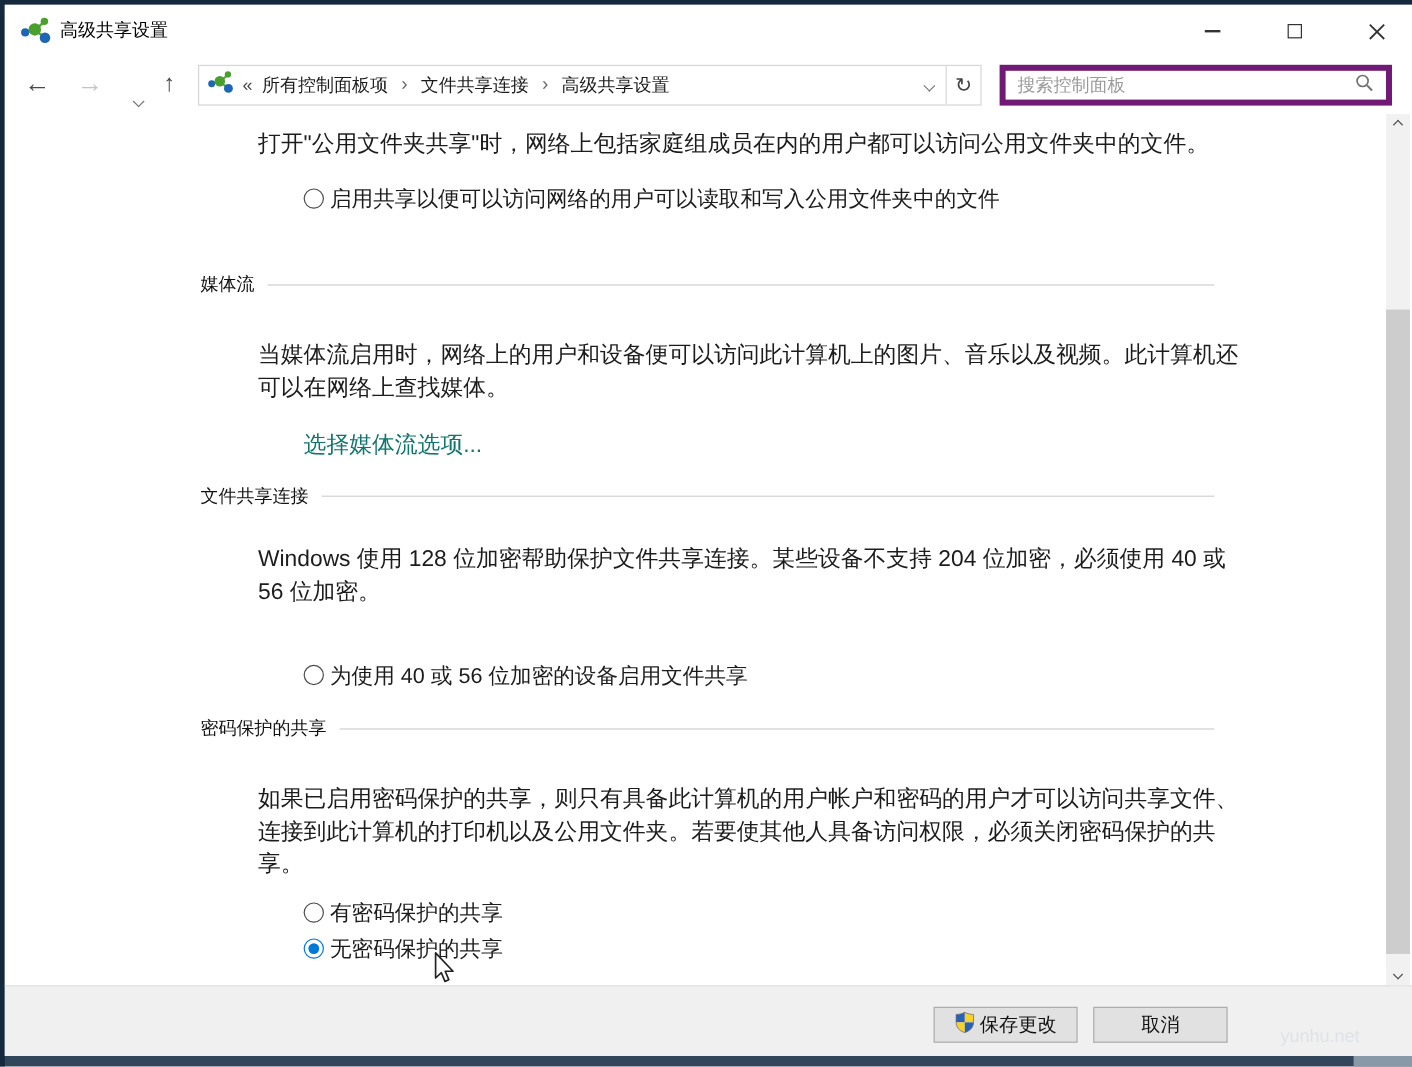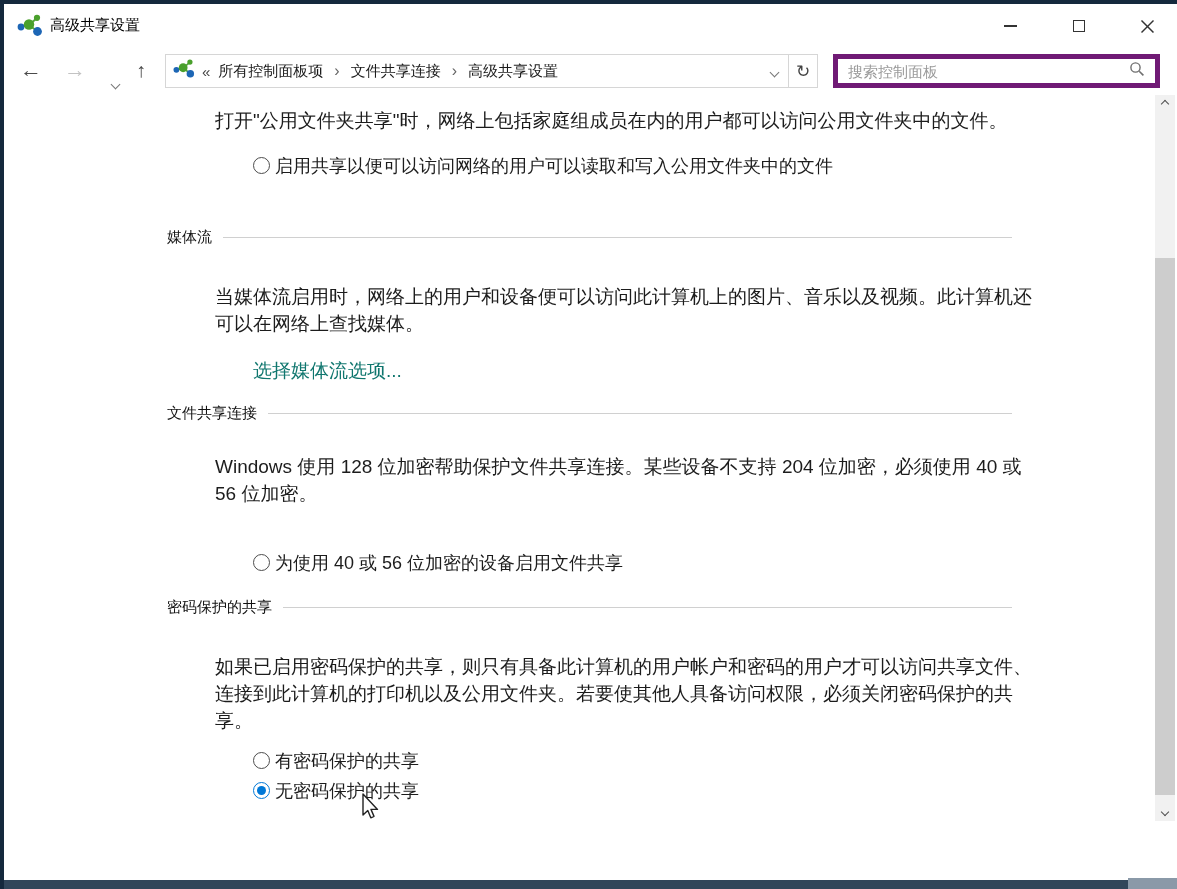--- a/index.html
+++ b/index.html
@@ -215,20 +215,45 @@
   <div class="scrollbar">
     <div class="scroll-arrow scroll-up">
         <span class="chev up"></span>
       </div>
     <div class="scroll-thumb"></div>
     <div class="scroll-arrow scroll-down">
         <span class="chev down"></span>
       </div>
   </div>
 
+  <div class="footer">
+    <div class="btn btn-save">
+      <span class="shield">
+        <svg width="16" height="18" viewBox="0 0 16 18">
+          <defs>
+              <clipPath id="shieldclip">
+                <path d="M8 0.5 C10 1.8 13 2.4 15.3 2.4 L15.3 8.5 C15.3 13.5 12 16.3 8 17.5 C4 16.3 0.7 13.5 0.7 8.5 L0.7 2.4 C3 2.4 6 1.8 8 0.5 Z"></path>
+              </clipPath>
+            </defs>
+          <g clip-path="url(#shieldclip)">
+            <rect x="0" y="0" width="8" height="9" fill="#2862b8"></rect>
+            <rect x="8" y="0" width="8" height="9" fill="#f8d22a"></rect>
+            <rect x="0" y="9" width="8" height="9" fill="#f8d22a"></rect>
+            <rect x="8" y="9" width="8" height="9" fill="#2862b8"></rect>
+          </g>
+          <path d="M8 0.5 C10 1.8 13 2.4 15.3 2.4 L15.3 8.5 C15.3 13.5 12 16.3 8 17.5 C4 16.3 0.7 13.5 0.7 8.5 L0.7 2.4 C3 2.4 6 1.8 8 0.5 Z" fill="none" stroke="#666" stroke-width="0.6"></path>
+        </svg>
+      </span>
+      <span>保存更改</span>
+    </div>
+    <div class="btn btn-cancel">
+      <span>取消</span>
+    </div>
+    <div class="watermark">yunhu.net</div>
+  </div>
 
   <div class="cursor">
     <svg width="22" height="30" viewBox="0 0 22 30">
       <path d="M5 3 L5 24 L9.8 19.6 L12.8 26.8 L16 25.4 L13 18.4 L19.5 18.4 Z" fill="#fff" stroke="#222" stroke-width="1.4" stroke-linejoin="round"></path>
     </svg>
   </div>
 
 </div>
 
 </body></html>

